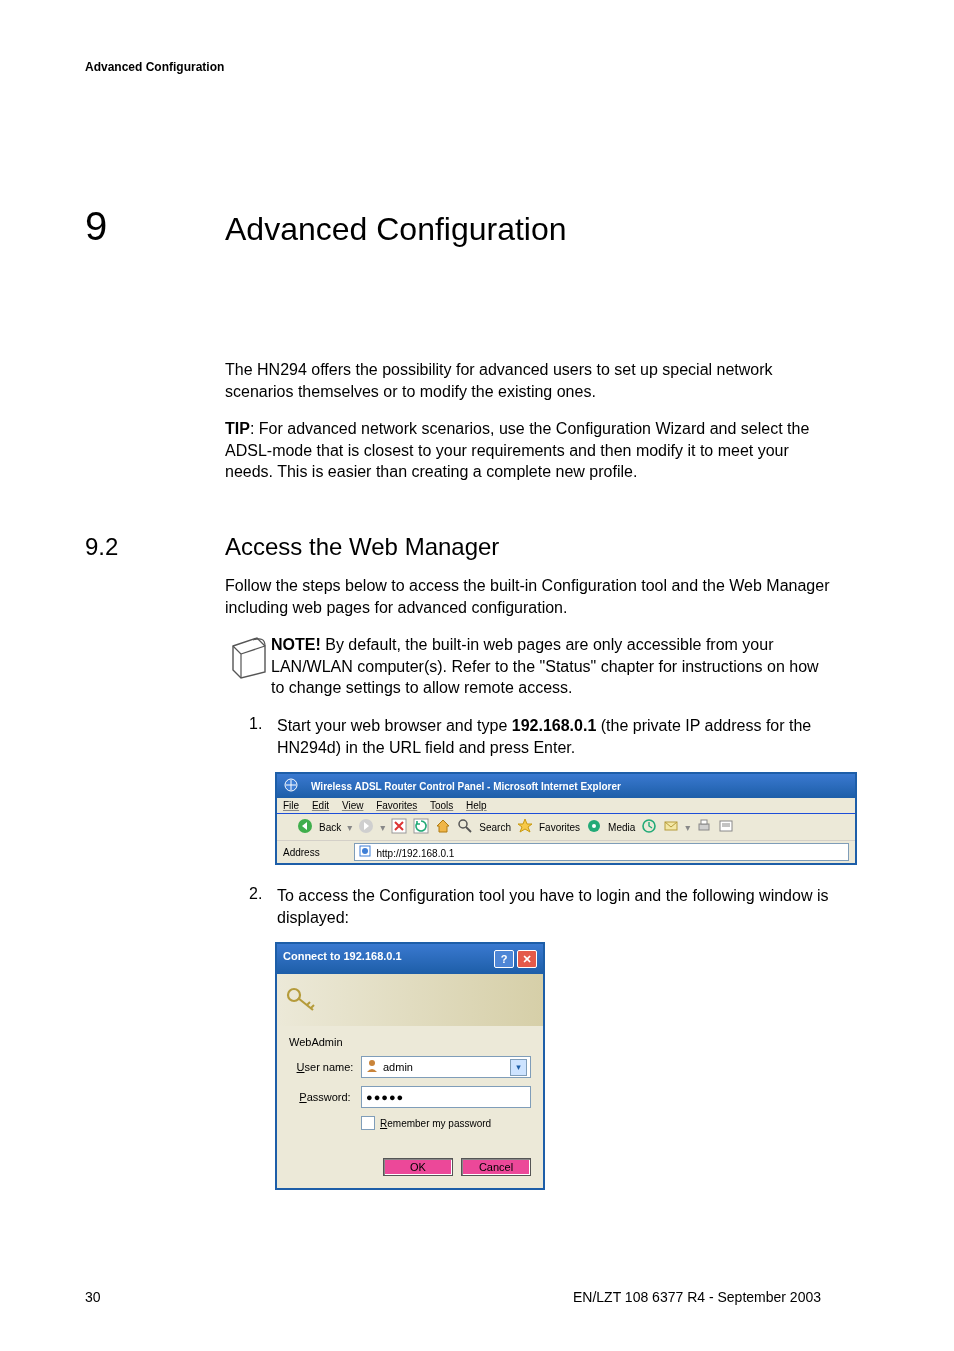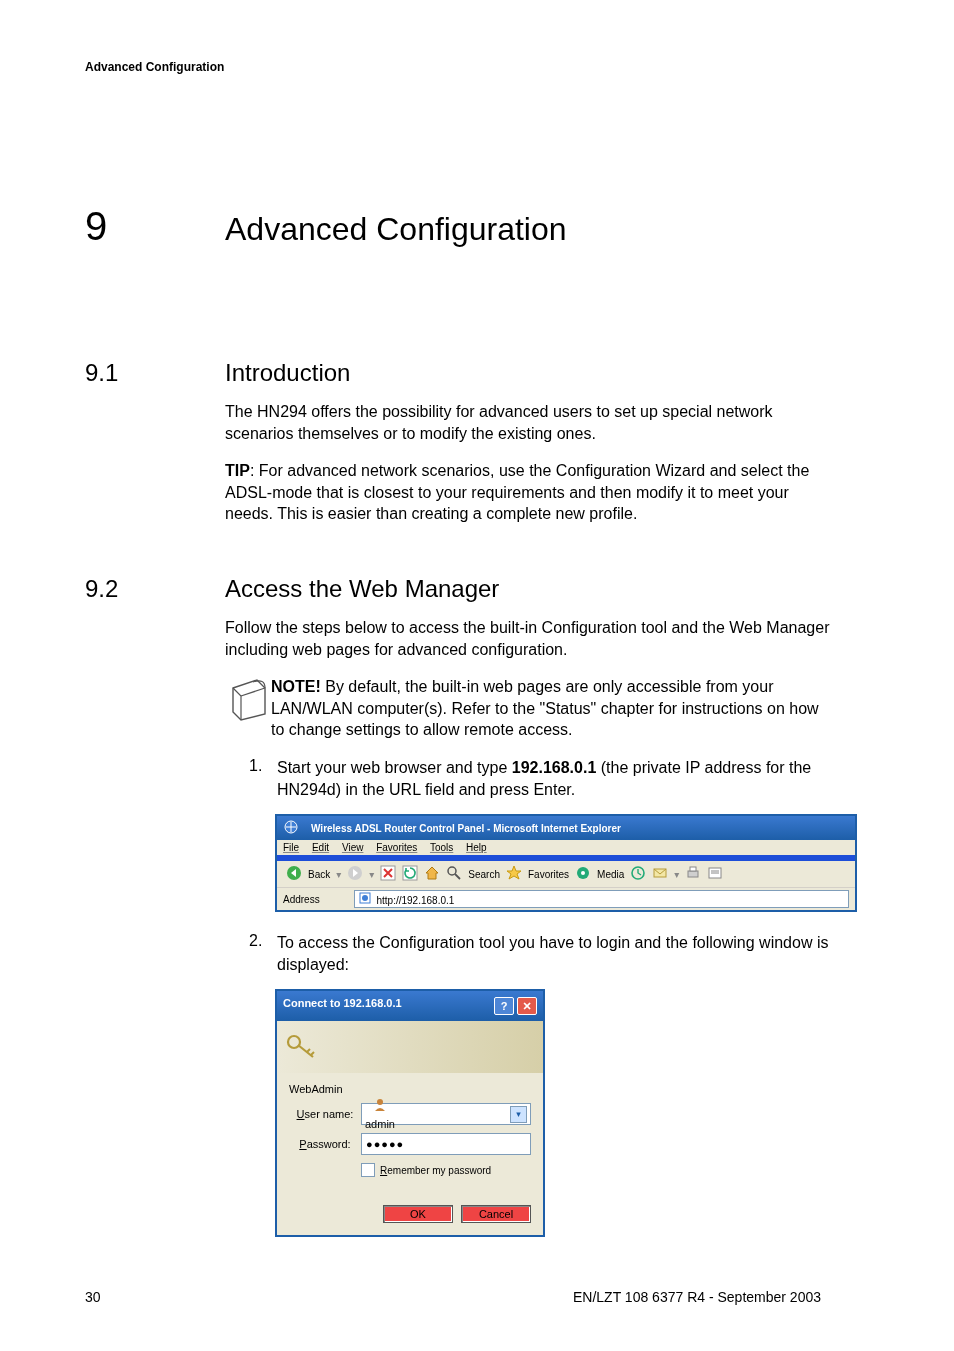--- a/index.html
+++ b/index.html
@@ -89,25 +89,25 @@
     gap: 12px;
     text-align: center;
   }
   .fig1-menu {
     background: #ece9d8;
     padding: 2px 6px;
   }
   .fig1-menu span { margin-right: 10px; text-decoration: underline; text-decoration-color: #888; }
   .fig1-toolbar {
     background: #ece9d8;
-    padding: 4px 9px;
+    padding: 4px 20px;
     display: flex;
     align-items: center;
     gap: 6px;
-    border-top: 6px solid #1d4ed8;
+    border-top: 1px solid #1d4ed8;
   }
   .fig1-addr {
     background: #ece9d8;
     padding: 2px 6px;
     display: flex;
     align-items: center;
     gap: 4px;
     border-top: 1px solid #d4d0c8;
   }
   .addr-field {
@@ -154,34 +154,34 @@
     background: #ece9d8;
     padding: 10px 12px 12px 12px;
   }
   .fig2-body .lbl { color: #000; }
   .form-row { display: flex; align-items: center; margin-top: 8px; text-align: center; }
   .form-row .flabel { width: 72px; }
   .combo {
     flex: 1; background: #fff; border: 1px solid #7f9db9; height: 20px;
     display: flex; align-items: center; padding: 0 3px; justify-content: space-between;
   }
-  .combo .ctext { display: flex; align-items: center; gap: 4px; flex-direction: column; }
+  .combo .ctext { display: flex; align-items: center; gap: 4px; }
   .combo .dd {
     width: 15px; height: 15px; background: #cde3ff; border: 1px solid #7f9db9;
     display: flex; align-items: center; justify-content: center; font-size: 9px; color: #1d5ea8;
   }
   .pwfield {
     flex: 1; background: #fff; border: 1px solid #7f9db9; height: 20px;
     padding: 0 4px; display: flex; align-items: center; letter-spacing: 1px;
   }
   .chk-row { margin-left: 72px; margin-top: 8px; display: flex; align-items: center; gap: 5px; font-size: 10px; }
   .chk { width: 12px; height: 12px; background: #fff; border: 1px solid #7f9db9; }
   .btn-row { display: flex; justify-content: flex-end; gap: 8px; margin-top: 28px; }
   .btn {
-    background: #ef4444; border: 1px solid #555;
+    background: #ec4899; border: 1px solid #555;
     padding: 2px 0; width: 68px; text-align: center; font-size: 11px;
     box-shadow: 1px 1px 0 #888 inset, -1px -1px 0 #fff inset;
   }
   .footer {
     position: absolute;
     bottom: 46px;
     left: 85px;
     right: 97px;
     display: flex;
     justify-content: space-between;
@@ -194,24 +194,20 @@
 
 <div class="page">
 
   <div class="header">Advanced Configuration</div>
 
   <div class="chapter-row">
     <div class="chapter-num">9</div>
     <div class="chapter-title">Advanced Configuration</div>
   </div>
 
-  <div class="section-row">
-    <div class="section-num">9.1</div>
-    <div class="section-title">Introduction</div>
-  </div>
   <div class="body-text">The HN294 offers the possibility for advanced users to set up special network scenarios themselves or to modify the existing ones.</div>
   <div class="body-text">
     <b>TIP</b><span>: For advanced network scenarios, use the Configuration Wizard and select the ADSL-mode that is closest to your requirements and then modify it to meet your needs. This is easier than creating a complete new profile.</span>
   </div>
 
   <div class="gap"></div>
 
   <div class="section-row">
     <div class="section-num">9.2</div>
     <div class="section-title">Access the Web Manager</div>

